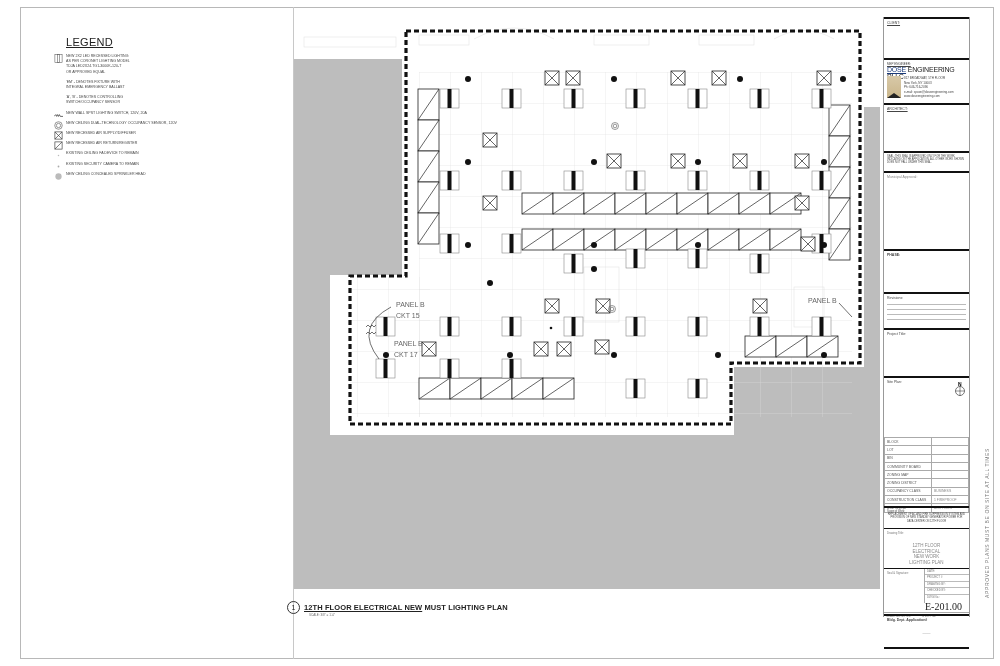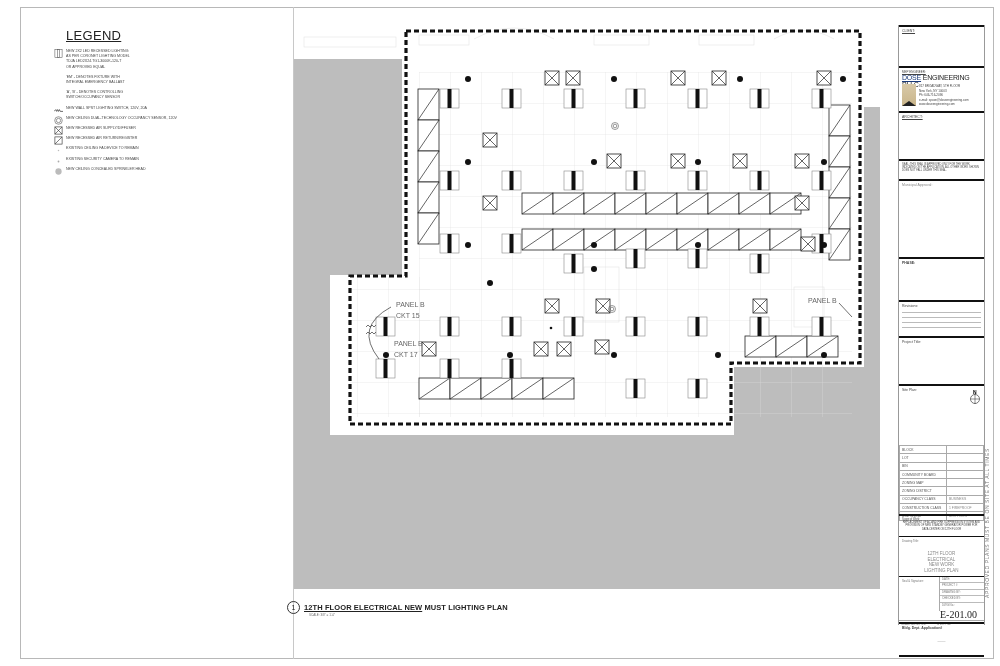--- a/index.html
+++ b/index.html
@@ -1,34 +1,34 @@
 <!DOCTYPE html>
 <html><head>
 <meta charset="utf-8">
 <style>
   html, body { margin:0; padding:0; background:#ffffff; }
   body { width:1000px; height:666px; position:relative; overflow:hidden; font-family:"Liberation Sans", sans-serif; color:#222; }
   .sheet { position:absolute; left:20px; top:7px; width:974px; height:652px; border:1px solid #b8b8b8; box-sizing:border-box; }
   .divider { position:absolute; left:293px; top:7px; width:1px; height:652px; background:#c8c8c8; }
   
   .legend { position:absolute; left:54px; top:28px; width:230px; }
-  .legend-title { font-size:13px; font-weight:normal; text-decoration:underline; letter-spacing:0.3px; margin:0 0 6px 12px; color:#222; }
+  .legend-title { font-size:11px; font-weight:normal; text-decoration:underline; letter-spacing:0.3px; margin:8px 0 6px 12px; color:#222; }
   .legend-row { position:relative; padding-left:12px; font-size:3.6px; line-height:5.2px; color:#444; text-transform:uppercase; margin-bottom:5px; }
   .legend-row .sym { position:absolute; left:0; top:0; width:9px; height:9px; }
   .legend-row .txt { display:block; white-space:pre-line; }
   .legend-note { padding-left:12px; font-size:3.6px; line-height:5.2px; color:#444; margin-bottom:5px; white-space:pre-line; }
   
   .drawing { position:absolute; left:294px; top:7px; width:586px; height:590px; }
   .plan-title { position:absolute; left:287px; top:601px; display:flex; align-items:center; }
   .plan-num { width:11px; height:11px; border:1px solid #333; border-radius:50%; font-size:7px; line-height:11px; text-align:center; margin-right:4px; }
   .plan-name { font-size:7.5px; font-weight:bold; color:#222; letter-spacing:0.1px; }
   .plan-name u { }
   .plan-scale { position:absolute; left:309px; top:613px; font-size:3px; color:#666; }
   
-  .tb { position:absolute; left:883px; top:25px; width:87px; height:600px; border-left:1px solid #999; border-right:1px solid #999; box-sizing:border-box;margin-left:15px; }
+  .tb { position:absolute; left:883px; top:17px; width:87px; height:600px; border-left:1px solid #999; border-right:1px solid #999; box-sizing:border-box; }
   .tb-sec { position:absolute; left:0; width:85px; border-top:2px solid #111; box-sizing:border-box; font-size:3.5px; color:#444; padding:2px 3px; }
   .tb-label { text-decoration:underline; text-transform:uppercase; display:block; }
   .mep { font-size:3px; }
   .firm { font-size:7px; color:#222; letter-spacing:-0.2px; }
   .firm .d { color:#1a3a7a; text-decoration:underline; }
   .firm-logo { position:absolute; left:3px; top:16px; width:14px; height:22px; background:linear-gradient(#d8c9a8,#c9b58a); }
   .firm-logo:after { content:""; position:absolute; left:0; bottom:0; width:0; height:0; border-left:7px solid transparent; border-right:7px solid transparent; border-bottom:5px solid #222; }
   .firm-info { position:absolute; left:20px; top:16px; font-size:3px; line-height:4.5px; color:#444; white-space:pre-line; }
   .tb-table { position:absolute; left:0; top:420px; width:85px; border-collapse:collapse; font-size:3.4px; color:#555; }
   .tb-table td { border:1px solid #aaa; padding:0 2px; height:7.3px; text-transform:uppercase; }

